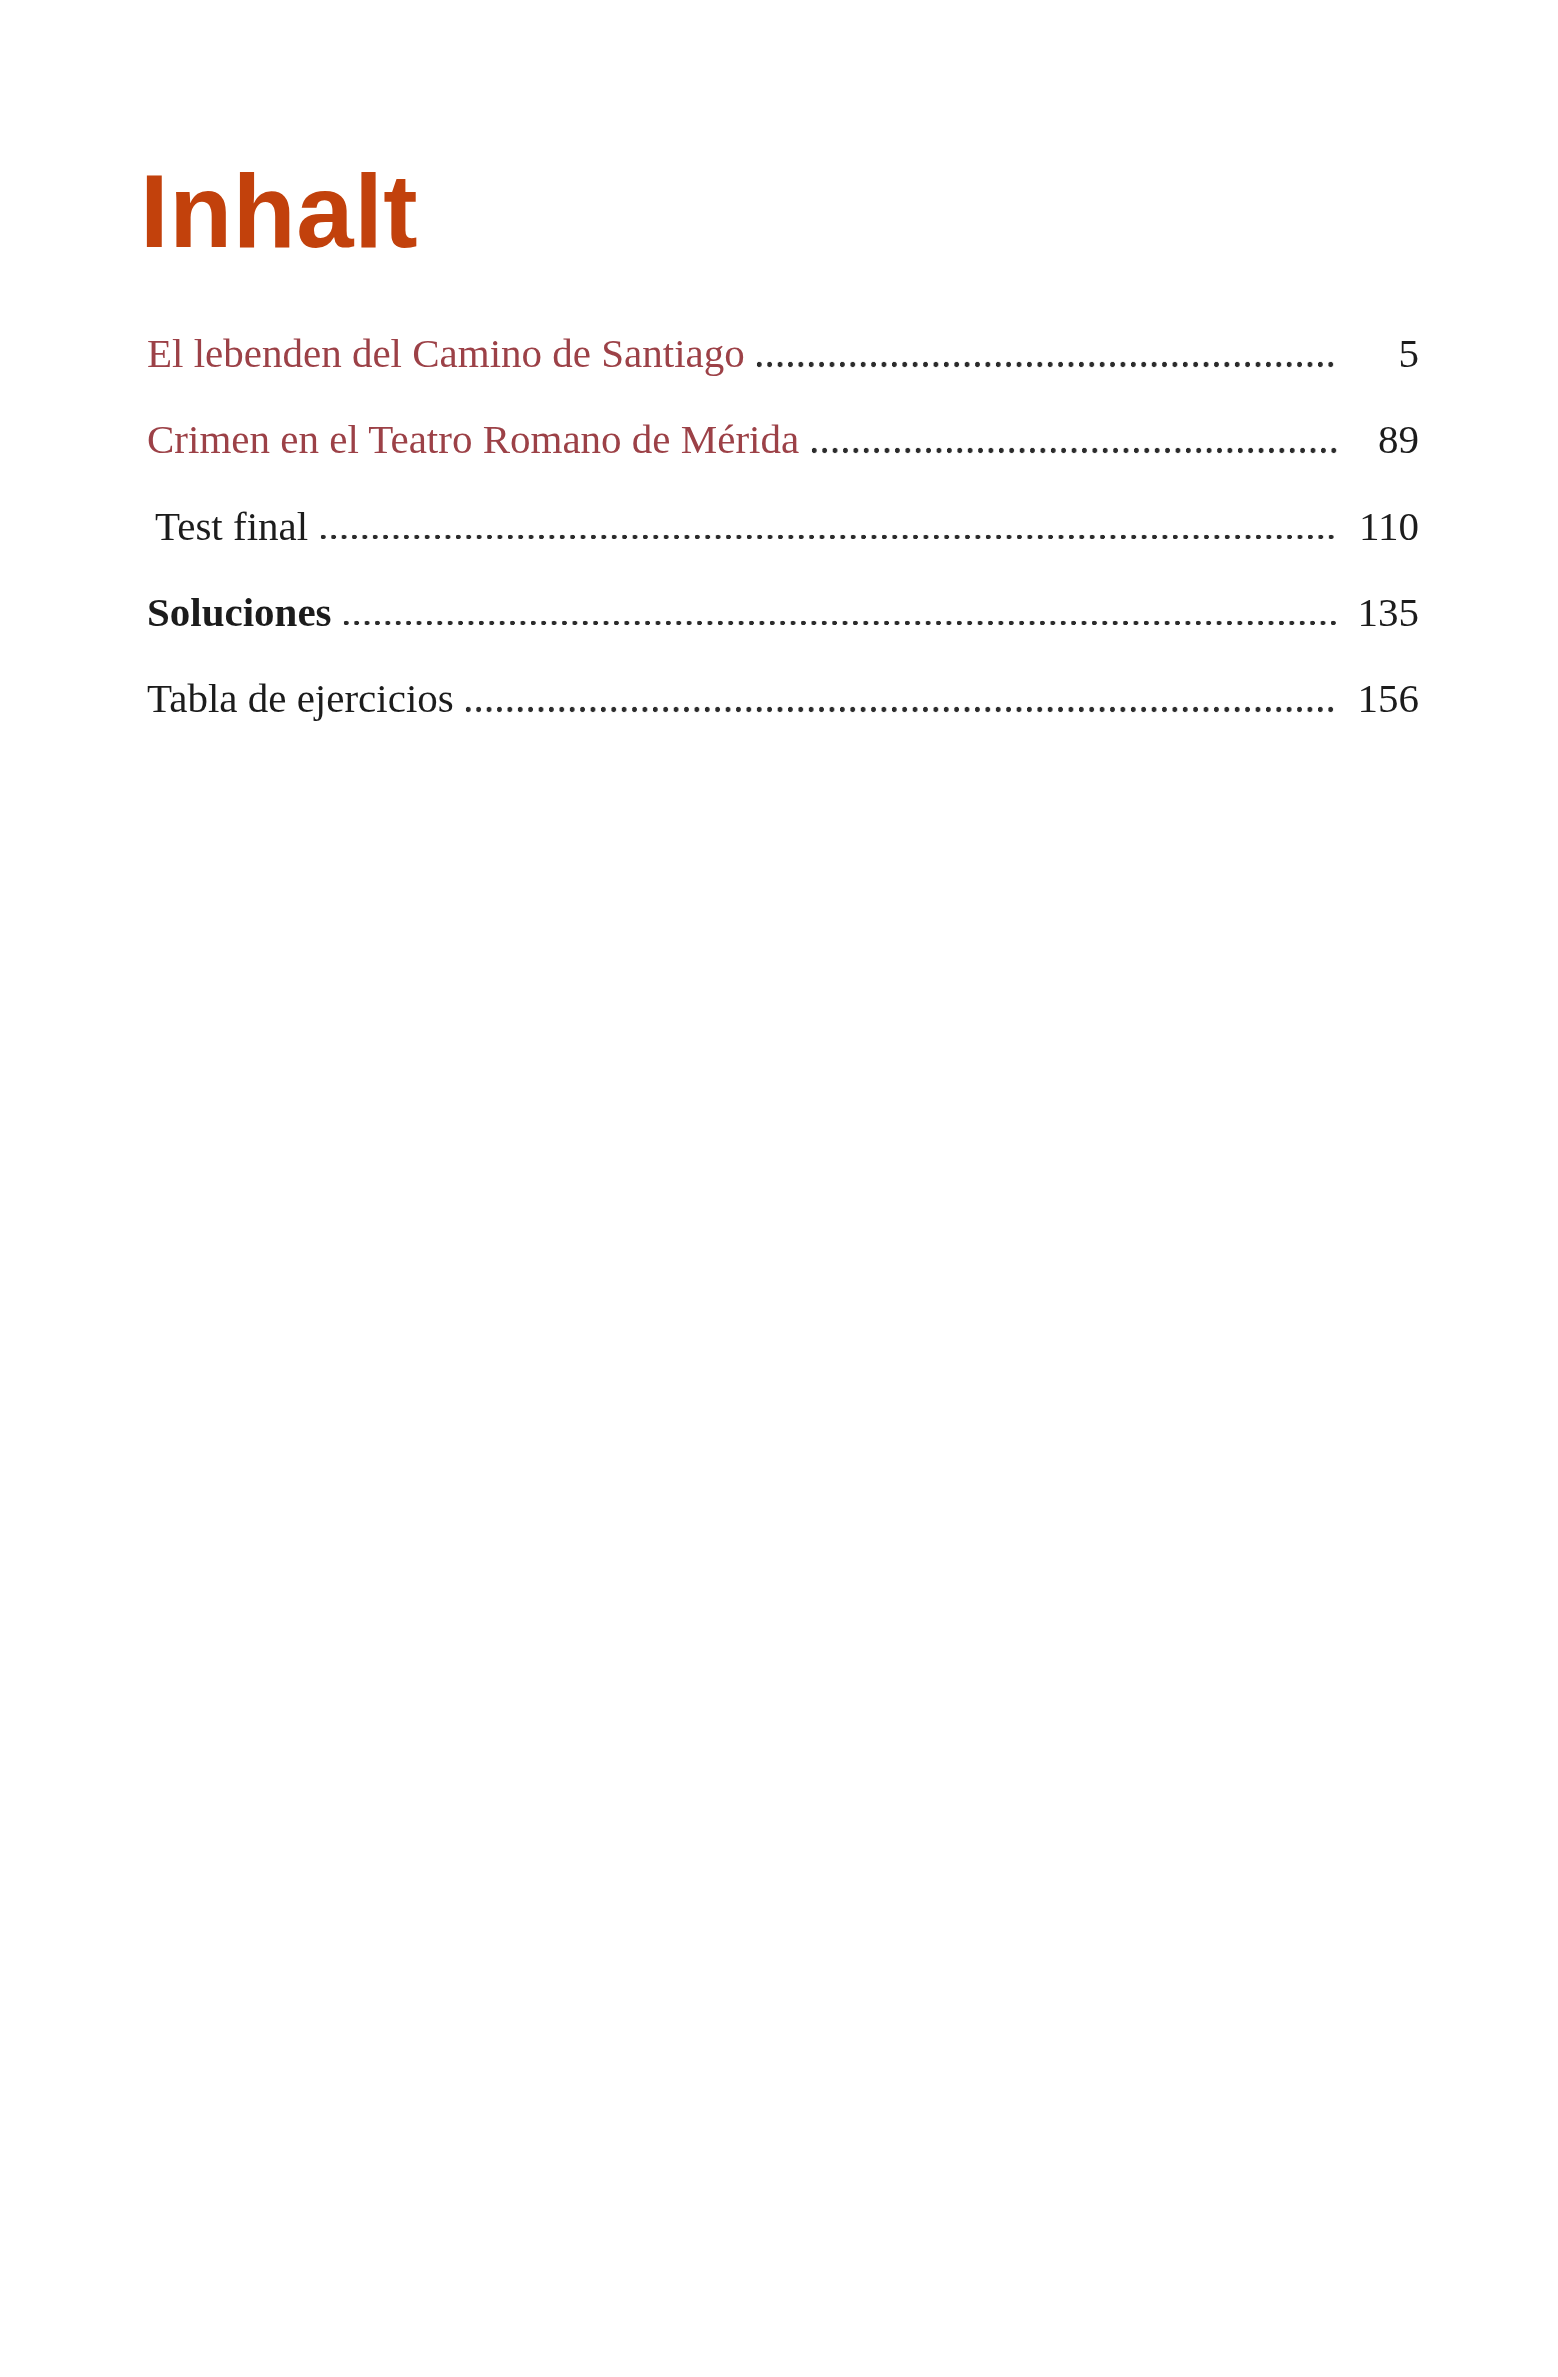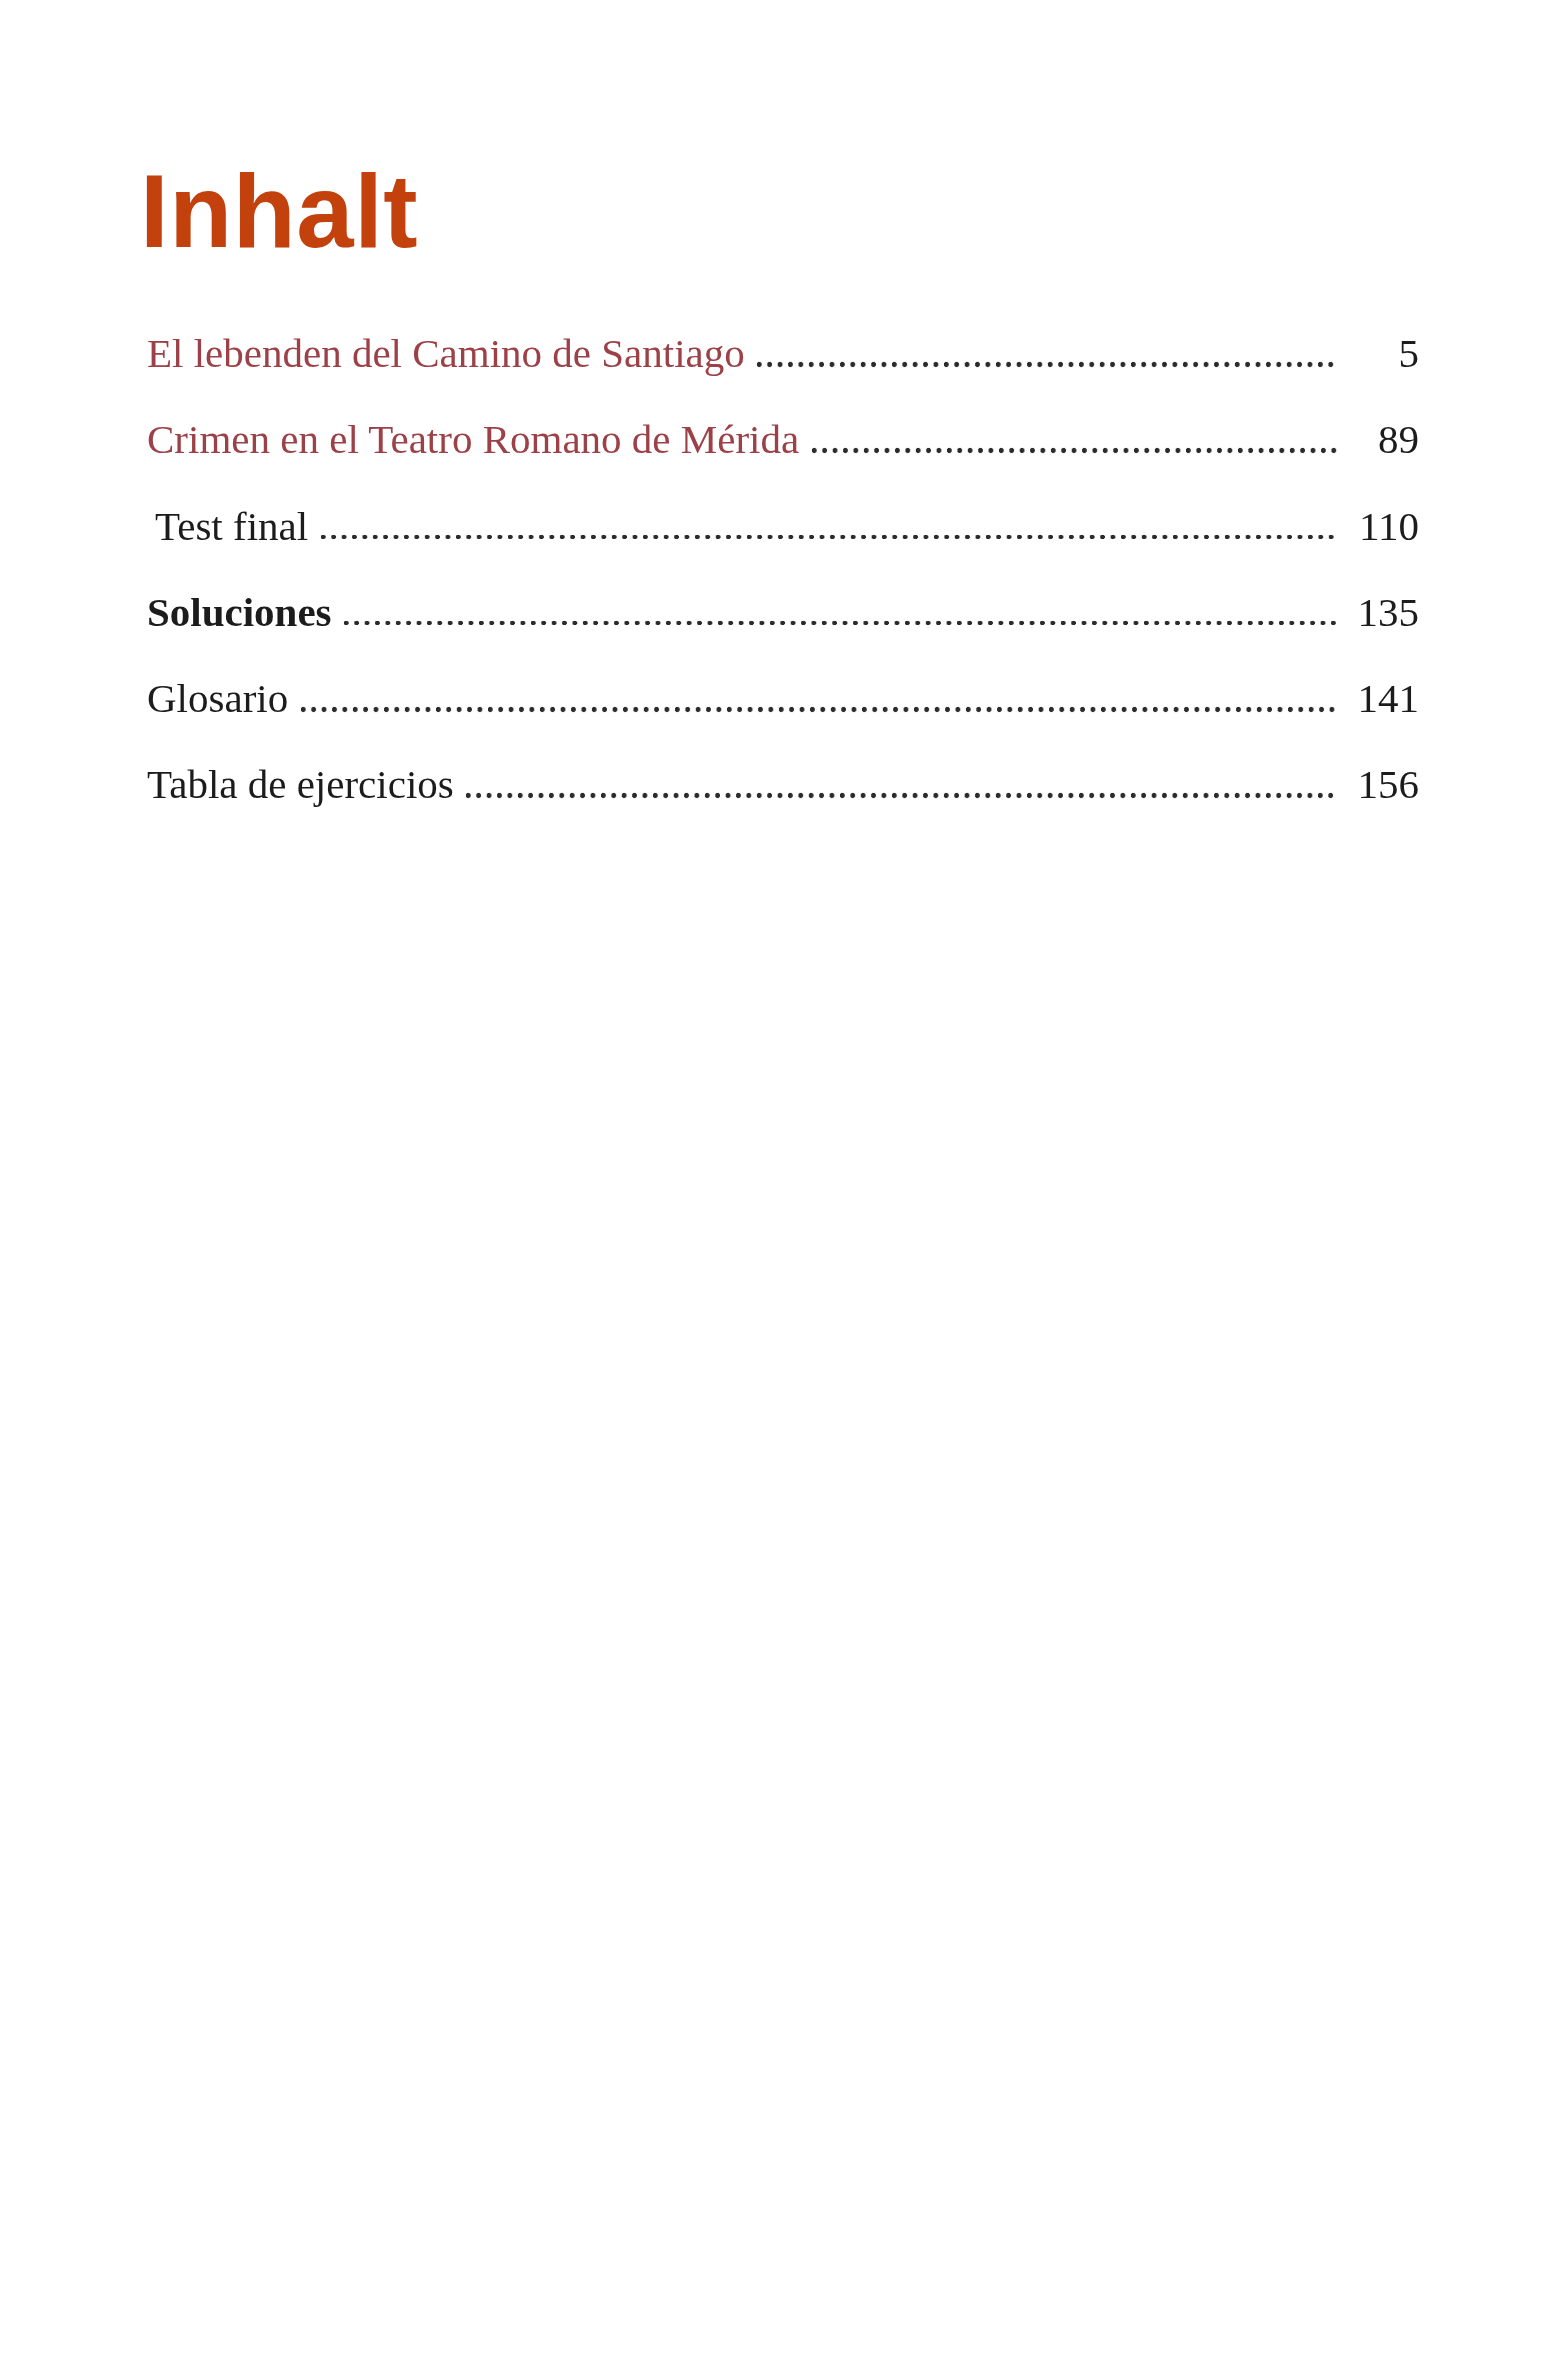--- a/index.html
+++ b/index.html
@@ -94,24 +94,19 @@
         <span class="toc-title" style="color: rgb(28, 28, 28); margin-left: 8px;">Test final</span>
         <span class="leader"></span>
         <span class="toc-page">110</span>
       </div>
       <div class="toc-row">
         <span class="toc-title" style="color: rgb(28, 28, 28); font-weight: bold;">Soluciones</span>
         <span class="leader"></span>
         <span class="toc-page">135</span>
       </div>
       <div class="toc-row">
-        <span class="toc-title" style="color: rgb(28, 28, 28);">Glosario</span>
-        <span class="leader"></span>
-        <span class="toc-page">141</span>
-      </div>
-      <div class="toc-row">
         <span class="toc-title" style="color: rgb(28, 28, 28);">Tabla de ejercicios</span>
         <span class="leader"></span>
         <span class="toc-page">156</span>
       </div>
     </div>
 </div>
 
 
 </body></html>

